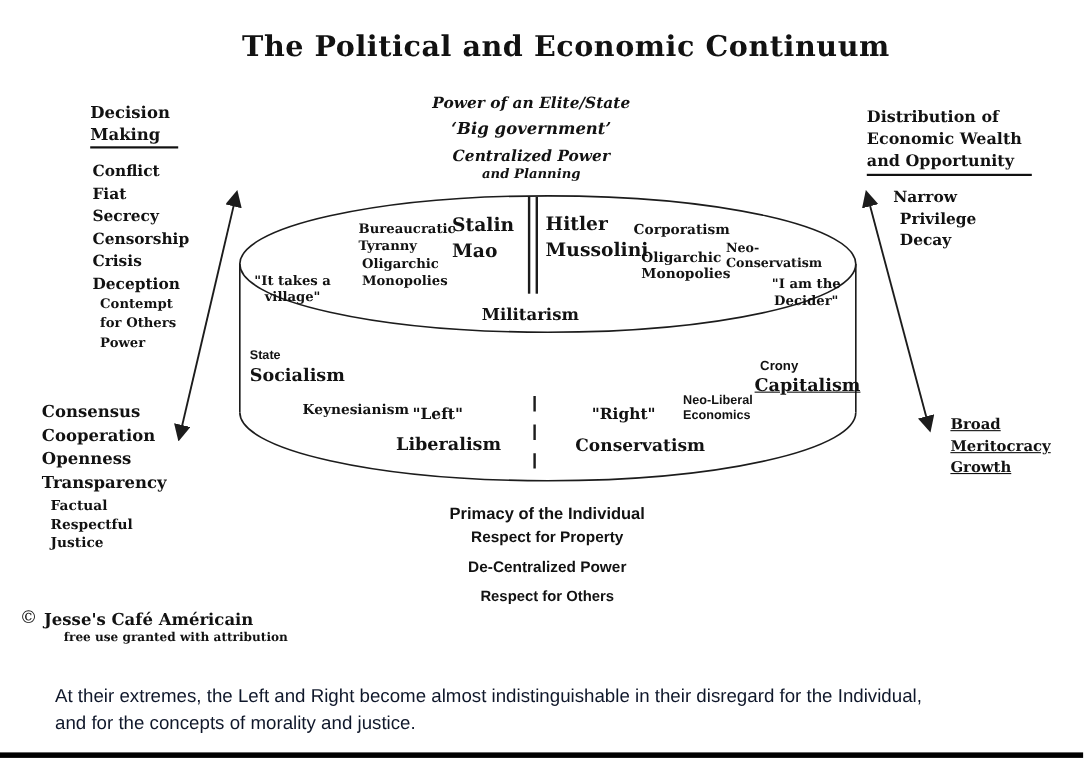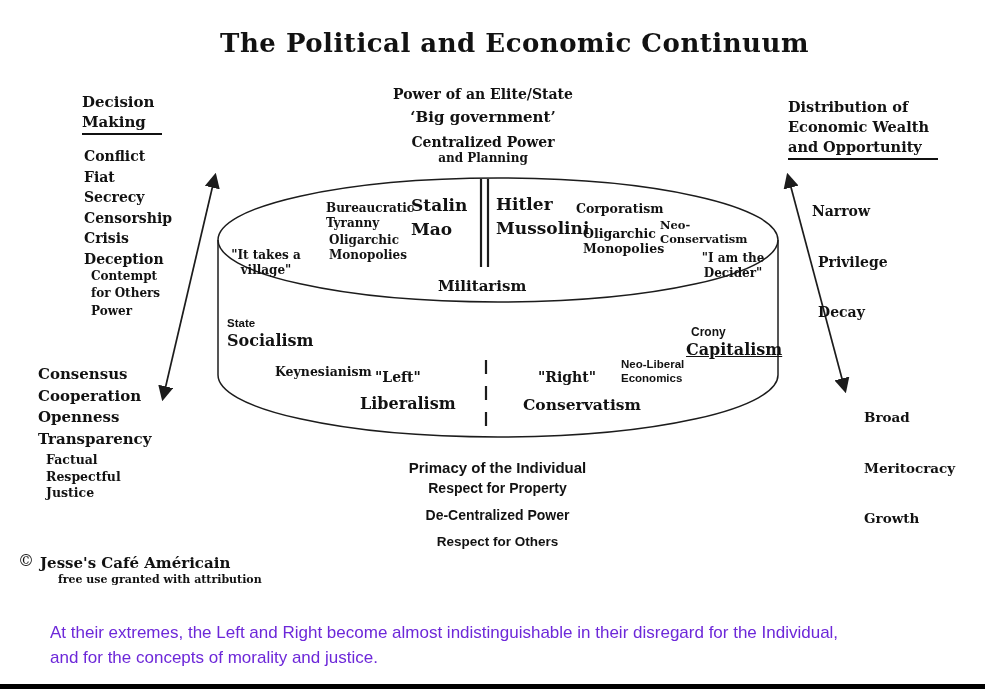--- a/index.html
+++ b/index.html
@@ -13,23 +13,23 @@
   .sans   { font-family:"Liberation Sans", sans-serif; }
   .ctr { text-align:center; }
   .ul  { display:inline-block; border-bottom:2px solid #111; padding-bottom:1px; padding-right:16px; }
   svg.shapes { position:absolute; left:0; top:0; pointer-events:none; }
 
   .title { left:0; right:0; top:28px; font-size:26px; font-weight:bold; letter-spacing:.5px;padding-left:44px; }
 
   .lh205 > div { line-height:20.5px; }
   .lh215 > div { line-height:21.5px; }
   .lh165 > div { line-height:16.5px; }
-  .lh195 > div { line-height:19.5px;margin-top:31px; }
+  .lh195 > div { line-height:19.5px; }
 
-  .caption { font-size:17px; line-height:25px; color:#6d28d9; }
+  .caption { font-size:17px; line-height:25px; color:#0f172a; }
   .bottom-bar { left:0; right:0; bottom:0; height:5px; background:#000; }
 </style>
 </head>
 <body>
 
 <div class="canvas">
 
   <svg class="shapes" width="985" height="689" viewBox="0 0 985 689">
     <defs>
       <marker id="arrow" markerWidth="9" markerHeight="9" refX="7" refY="4.5" orient="auto-start-reverse" markerUnits="strokeWidth">
@@ -97,27 +97,27 @@
       <span class="ul">and Opportunity</span>
     </div>
   </div>
 
   <div class="abs serifb lh195" style="left:812px; top:171px; font-size:14px;">
     <div>Narrow</div>
     <div style="margin-left:6px">Privilege</div>
     <div style="margin-left:6px">Decay</div>
   </div>
 
-  <div class="abs serifb lh195" style="left:864px; top:377px; font-size:13.5px;">
+  <div class="abs serifb lh195" style="left:864px; top:377px; font-size:13.5px;text-decoration:underline;">
     <div>Broad</div>
     <div>Meritocracy</div>
     <div>Growth</div>
   </div>
 
-  <div class="abs serifb ctr" style="left:333px; top:86px; width:300px;">
+  <div class="abs serifb ctr" style="left:333px; top:86px; width:300px;font-style:italic;">
     <div style="font-size:14px">Power of an Elite/State</div>
     <div style="font-size:15px; margin-top:6px">‘Big government’</div>
     <div style="font-size:14px; margin-top:8px">Centralized Power</div>
     <div style="font-size:12px; margin-top:1px">and Planning</div>
   </div>
 
   <div class="abs sansb ctr" style="left:340px; top:459px; width:315px;">
     <div style="font-size:15px">Primacy of the Individual</div>
     <div style="font-size:14px; margin-top:4px">Respect for Property</div>
     <div style="font-size:14px; margin-top:11px">De-Centralized Power</div>

